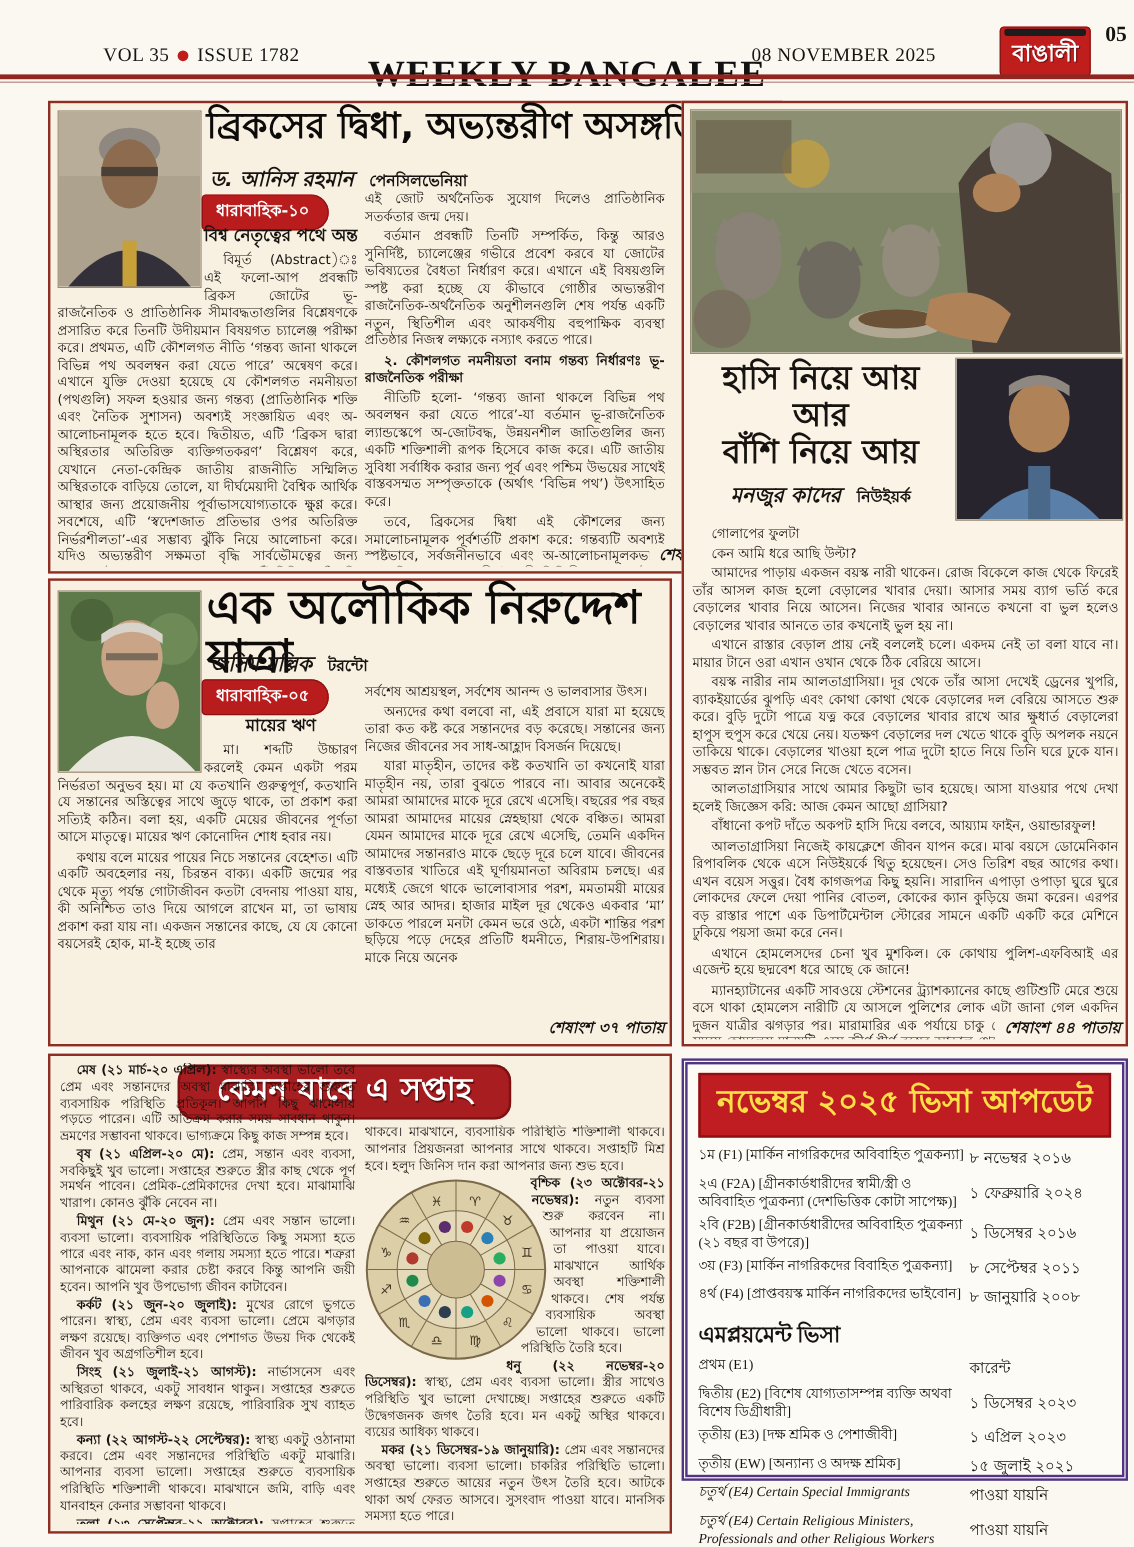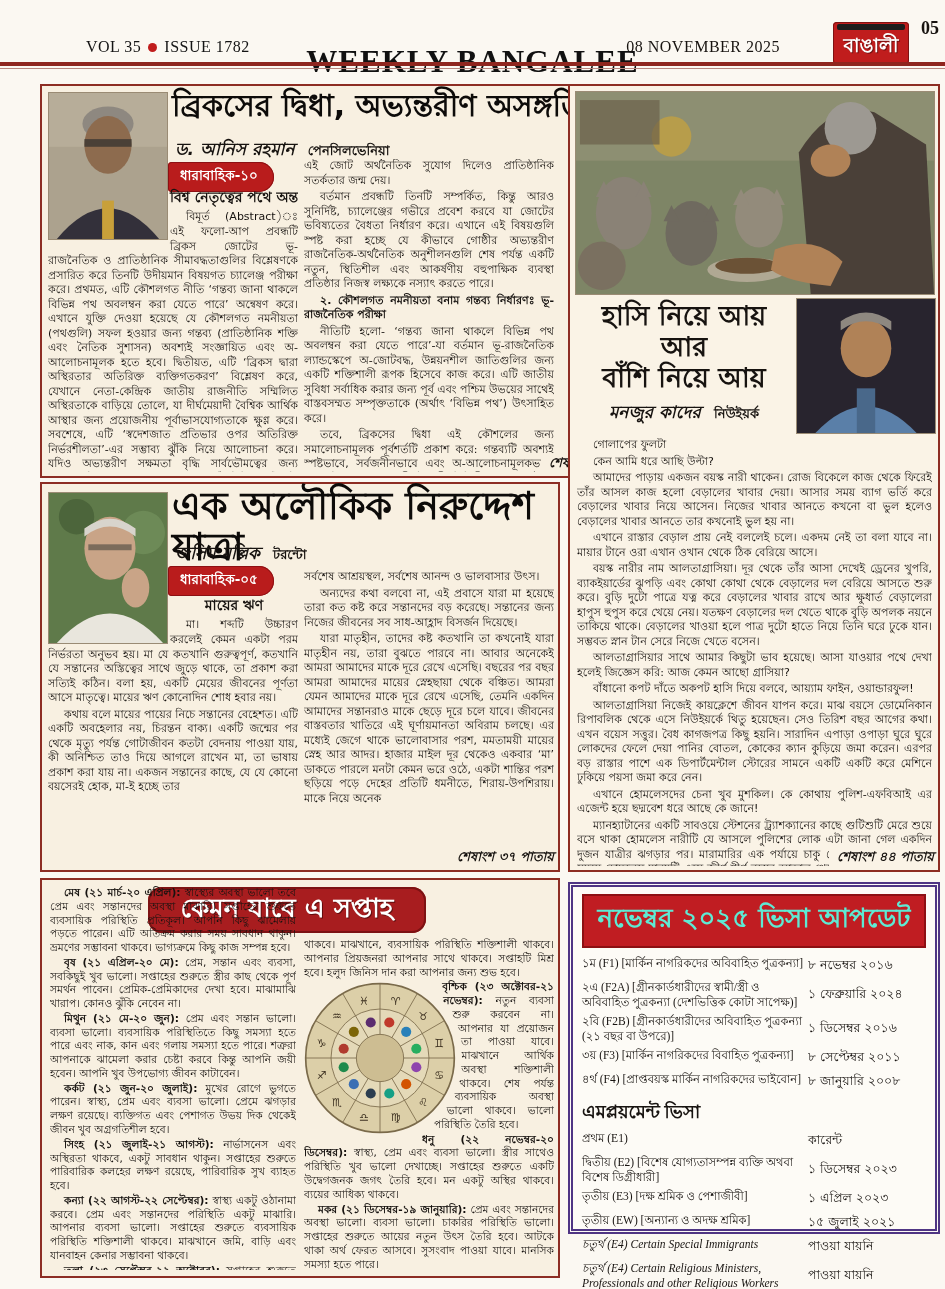--- a/index.html
+++ b/index.html
@@ -53,21 +53,21 @@
     box-shadow:0 0 0 2px #7d1213 inset;}
   .h-banner span{color:#fff;font-weight:bold;font-size:26px;text-shadow:1px 1px 0 #5f0d0e;}
   .h-col{position:absolute;overflow:hidden;}
   .h-col p{margin:0 0 1px 0;font-size:10.6px;line-height:1.3;text-align:justify;text-indent:14px;}
   .h-col p.cont{text-indent:0;}
   .h-col b{font-weight:bold;}
   .wheel-wrap{float:left;width:152px;height:152px;margin:2px 6px 2px 0;shape-outside:circle(50%);}
 
   
   .visa{position:absolute;background:#fdfbf6;border:5px double #4f3584;box-sizing:border-box;padding:7px 9px;}
-  .v-banner{background:#c01d22;color:#5eead4;font-weight:bold;font-size:26px;text-align:center;
+  .v-banner{background:#c01d22;color:#fde047;font-weight:bold;font-size:26px;text-align:center;
     padding:4px 0 6px 0;box-shadow:0 0 0 2px #8d1013 inset;margin-bottom:8px;}
   .v-row{display:flex;margin-bottom:4px;}
   .v-label{flex:1;font-size:11.5px;line-height:1.3;font-family:"Liberation Serif",serif;}
   .v-date{width:118px;font-size:12.5px;align-self:center;padding-left:4px;}
   .v-emp{font-weight:bold;font-size:18px;margin:6px 0 2px 0;font-family:"Liberation Serif",serif;}
 </style>
 </head>
 <body>
 
 <div>

